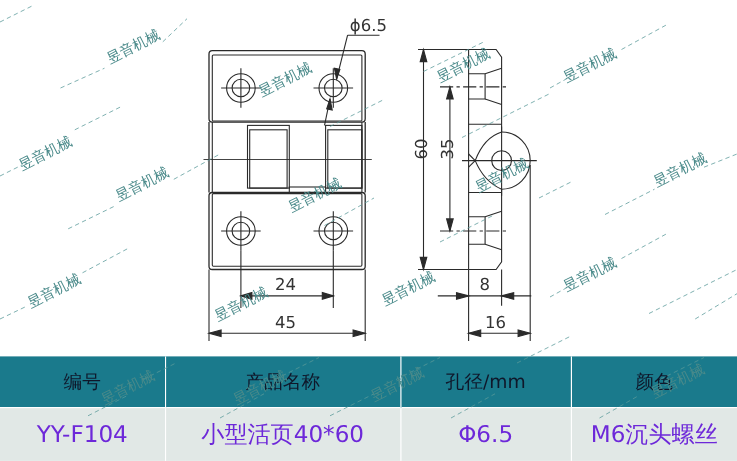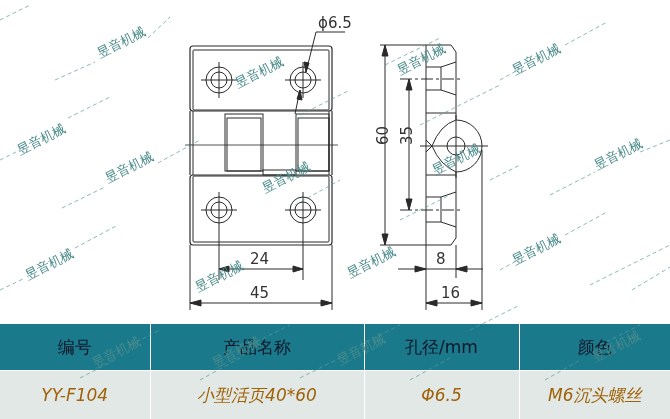--- a/index.html
+++ b/index.html
@@ -12,23 +12,23 @@
     #spec-table {
       position: absolute; left: 0; top: 324px; width: 670px; height: 95px;
       border-collapse: collapse; table-layout: fixed;
     }
     #spec-table th {
       background: #1a7a8c; color: #0f172a; font-weight: normal;
       font-size: 17px; height: 46px; padding: 0;
       border-right: 1px solid #ffffff; text-align: center;
     }
     #spec-table td {
-      background: #e1e8e6; color: #a16207; font-size: 17px;
+      background: #e1e8e6; color: #6d28d9; font-size: 21px;
       height: 48px; padding: 0; text-align: center;
-      border-right: 1px solid #ffffff; border-top: 1px solid #ffffff; font-style: italic;
+      border-right: 1px solid #ffffff; border-top: 1px solid #ffffff;
     }
     #spec-table th:last-child, #spec-table td:last-child { border-right: none; }
     .dim-text { font-family: "DejaVu Sans", sans-serif; font-size: 15px; fill: #333; }
     #watermark { position: absolute; left: 0; top: 0; width: 670px; height: 419px; pointer-events: none; }
     .wm-text { font-size: 13px; fill: #4a8a8a; font-family: "DejaVu Sans", sans-serif; }
   </style>
 </head>
 <body>
 
 <svg id="drawing" viewBox="0 0 670 322" xmlns="http://www.w3.org/2000/svg">

